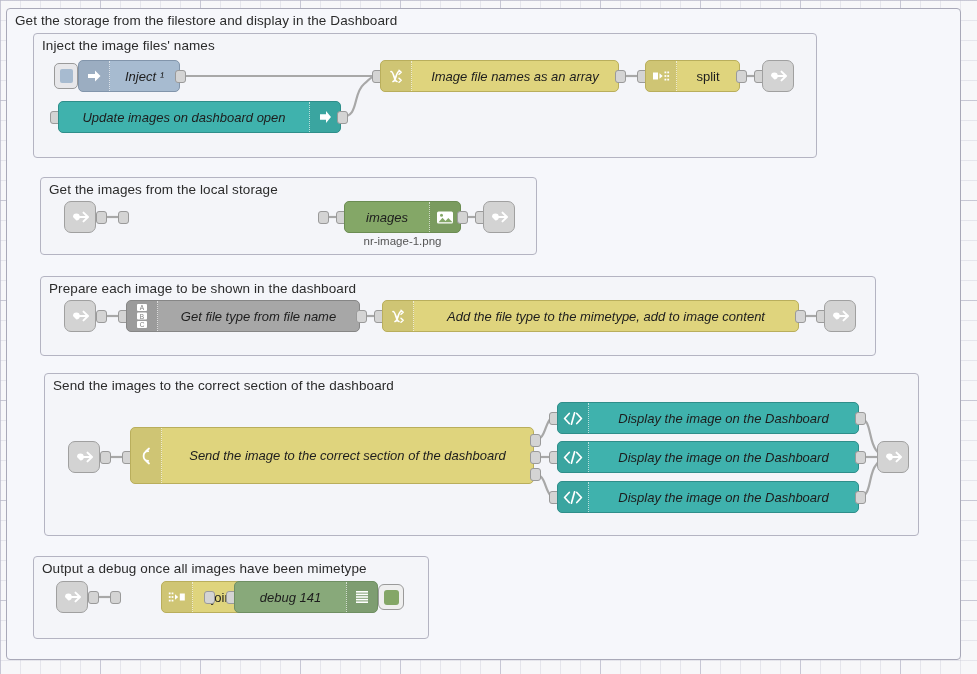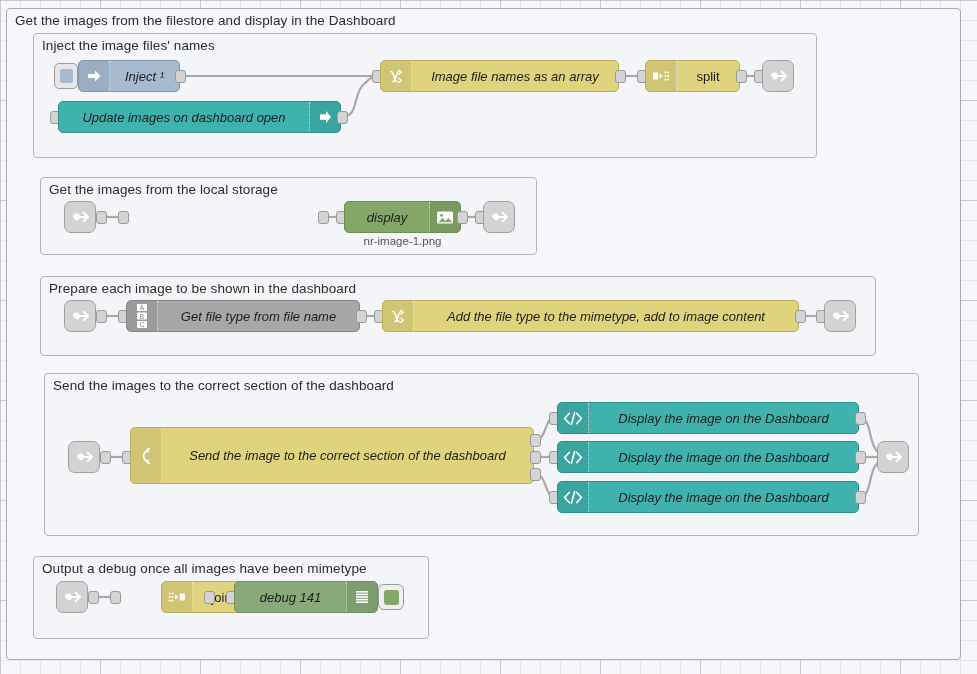--- a/index.html
+++ b/index.html
@@ -103,21 +103,21 @@
     position:absolute;font-size:11.5px;color:#555;text-align:center;white-space:nowrap;
   }
   svg.g{display:block;}
 </style>
 </head>
 <body>
 
 <div id="canvas">
 
   <div class="group outer" style="left:6px;top:8px;width:955px;height:652px;">
-    <span class="group-label">Get the images from the filestore and display in the Dashboard</span>
+    <span class="group-label">Get the storage from the filestore and display in the Dashboard</span>
   </div>
 
   <div class="group inner" style="left:33px;top:33px;width:784px;height:125px;">
     <span class="group-label">Inject the image files' names</span>
   </div>
 
   <div class="group inner" style="left:40px;top:177px;width:497px;height:78px;">
     <span class="group-label">Get the images from the local storage</span>
   </div>
 
@@ -241,21 +241,21 @@
       <path d="M9.5 8h8M13.5 3.6L18 8l-4.5 4.4" stroke="#fff" stroke-width="2" fill="none" stroke-linecap="round" stroke-linejoin="round"></path>
     </svg>
   </div>
   <div class="port" style="left:96px;top:211px;"></div>
 
   <div class="port" style="left:118px;top:211px;"></div>
   <div class="port" style="left:318px;top:211px;"></div>
 
   <div class="port" style="left:336px;top:211px;"></div>
   <div class="node c-green" style="left:344px;top:201px;width:117px;">
-    <span class="lbl">display</span>
+    <span class="lbl">images</span>
     <span class="ico right">
       <svg class="g" width="18" height="15" viewBox="0 0 18 15">
         <rect x="1" y="1.5" width="16" height="12" rx="1.5" fill="#fff"></rect>
         <circle cx="5.5" cy="5.2" r="1.5" fill="#84a767"></circle>
         <path d="M2.5 12.2l4-4.5 3 3.2 2.8-3 4.2 4.3z" fill="#84a767"></path>
       </svg>
     </span>
   </div>
   <div class="sublabel" style="left:344px;top:235px;width:117px;">nr-image-1.png</div>
   <div class="port" style="left:457px;top:211px;"></div>

